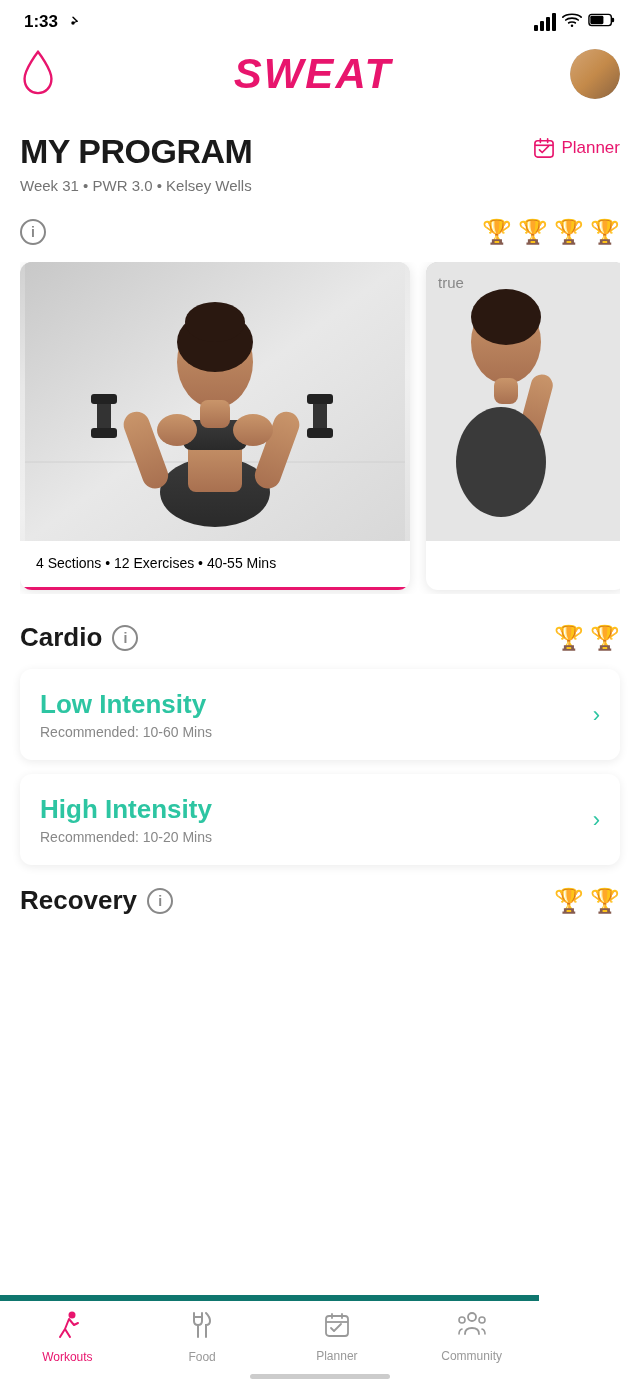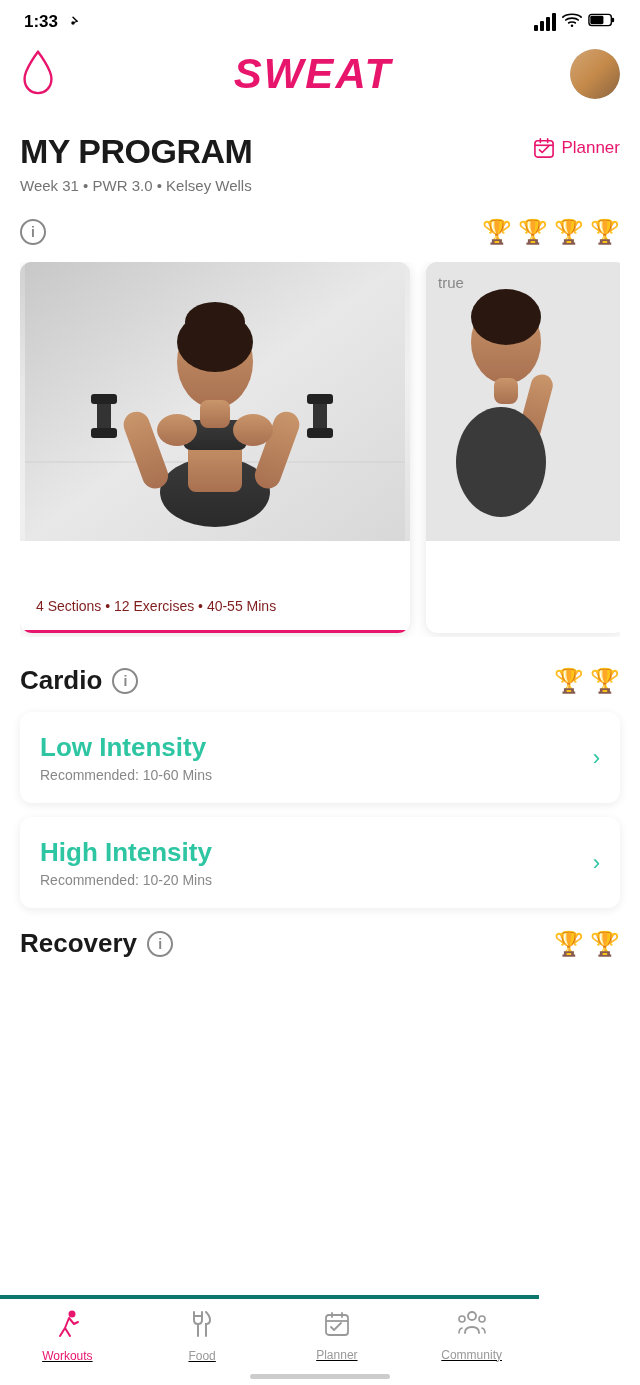--- a/index.html
+++ b/index.html
@@ -197,22 +197,21 @@
       border-bottom: 3px solid #e8156d;
     }
     .card-name {
       font-size: 22px;
       font-weight: 700;
       color: #e8156d;
       margin-bottom: 4px;
     }
     .card-meta {
       font-size: 14px;
-      color: #7f1d1d;
-      margin-top: 43px;
+      color: #000000;
     }
 
     
     .cardio-section {
       margin-bottom: 20px;
     }
     .intensity-card {
       background: #fff;
       border-radius: 12px;
       box-shadow: 0 2px 10px rgba(0,0,0,0.08);
@@ -246,25 +245,24 @@
       padding-bottom: 100px;
     }
 
     
     .bottom-nav {
       position: fixed;
       bottom: 0;
       left: 0;
       width: 539px;
       background: #fff;
-      border-top: 4px solid #0f766e;
+      border-top: 6px solid #0f766e;
       display: flex;
       height: 90px;
       padding-bottom: 20px;
-      text-decoration: underline;
     }
     .nav-item {
       flex: 1;
       display: flex;
       flex-direction: column;
       align-items: center;
       justify-content: center;
       gap: 4px;
       cursor: pointer;
       padding-top: 8px;

